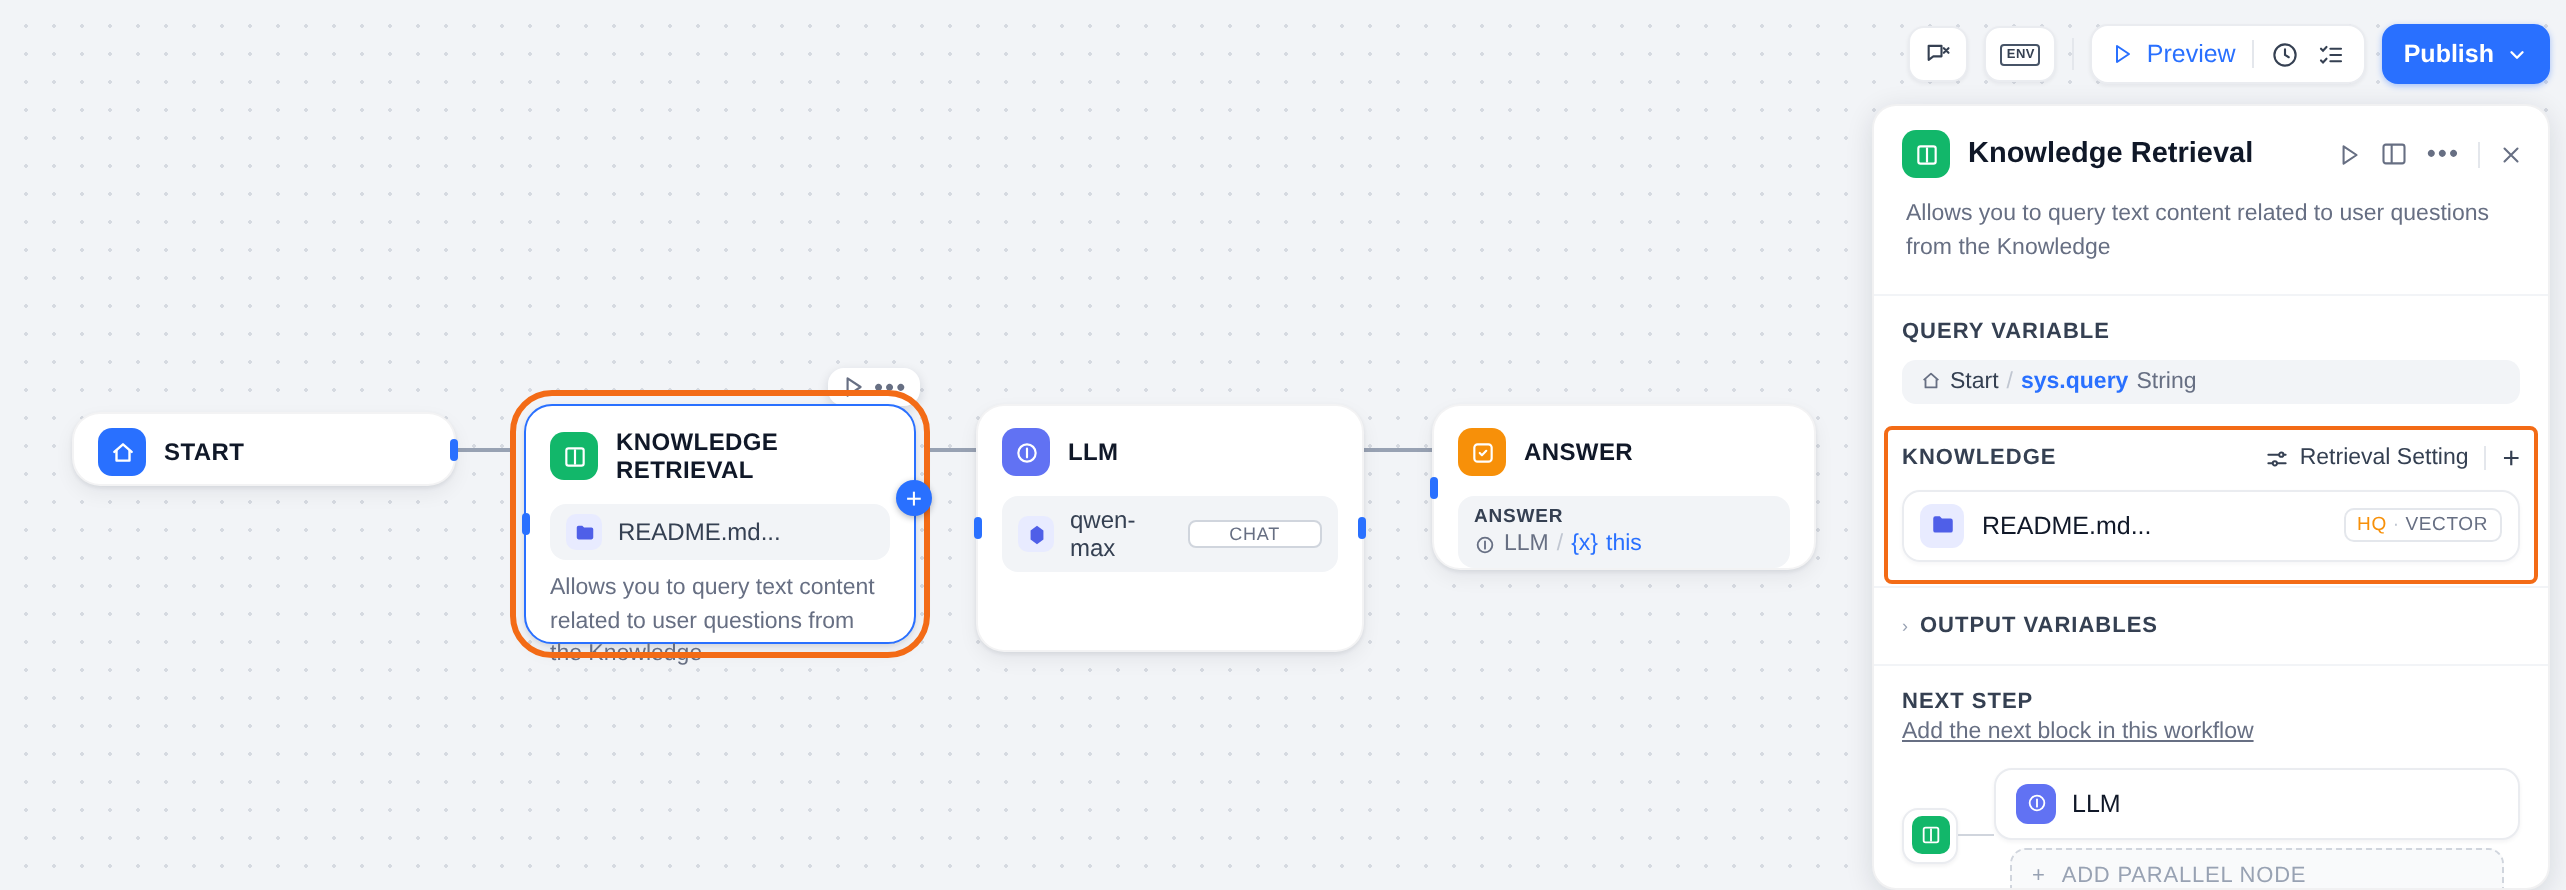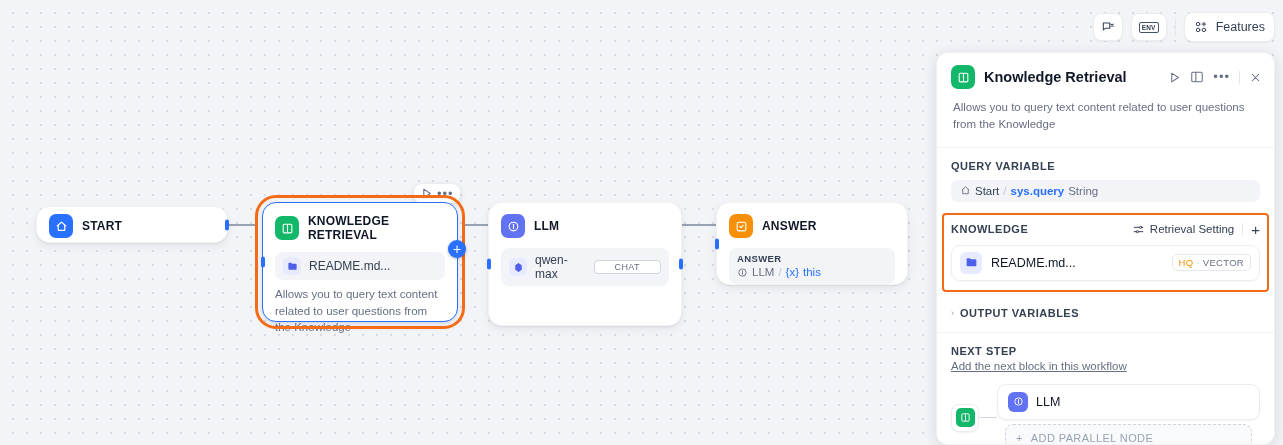--- a/index.html
+++ b/index.html
@@ -305,31 +305,50 @@
       <svg width="14" height="14" viewBox="0 0 24 24" fill="none" stroke="#354052" stroke-width="1.8" stroke-linejoin="round">
         <path d="M4 5h11v9H8l-4 3z"></path>
           <path d="M17 7l4 4m0-4l-4 4" stroke-linecap="round"></path>
       </svg>
     </div>
     <div class="tb-btn">
       <span class="env-badge">ENV</span>
     </div>
     <div style="width:1px;height:16px;background:#e4e7ec;"></div>
 
-
     <div class="tb-group">
-      <svg width="14" height="14" viewBox="0 0 24 24" fill="none" stroke="#354052" stroke-width="1.7" stroke-linecap="round">
-          <circle cx="7" cy="7" r="3"></circle>
-          <circle cx="7" cy="17" r="3"></circle>
-          <circle cx="17" cy="17" r="3"></circle>
-          <path d="M17 4v6M14 7h6"></path>
+      <span style="display:flex;align-items:center;gap:6px;">
+        <svg width="12" height="12" viewBox="0 0 24 24" fill="none" stroke="#2970ff" stroke-width="2" stroke-linejoin="round">
+            <path d="M7 4l12 8-12 8z"></path>
+          </svg>
+        <span class="preview-label">Preview</span>
+      </span>
+      <span style="width:1px;height:14px;background:#e4e7ec;"></span>
+      <span>
+        <svg width="15" height="15" viewBox="0 0 24 24" fill="none" stroke="#354052" stroke-width="1.7" stroke-linecap="round">
+            <circle cx="12" cy="12" r="8.5"></circle>
+            <path d="M12 7.5V12l3 1.8"></path>
+          </svg>
+      </span>
+      <span>
+        <svg width="15" height="15" viewBox="0 0 24 24" fill="none" stroke="#354052" stroke-width="1.7" stroke-linecap="round">
+            <path d="M4 7l1.6 1.6L8.4 5.6"></path>
+            <path d="M4 16.4L5.6 18l2.8-3"></path>
+            <path d="M11.5 7h8.5M11.5 12h8.5M11.5 17h8.5"></path>
+          </svg>
+      </span>
+    </div>
+
+
+    <div class="publish">
+      <span>Publish</span>
+      <svg width="11" height="11" viewBox="0 0 24 24" fill="none" stroke="#fff" stroke-width="2.6" stroke-linecap="round" stroke-linejoin="round">
+          <path d="M6 9l6 6 6-6"></path>
         </svg>
-      <span class="feat-label">Features</span>
-    </div>
-
+    </div>
   </div>
 
   <div id="panel">
     <div class="panel-head">
       <div class="node-icon ic-know">
         <svg width="13" height="13" viewBox="0 0 24 24" fill="none" stroke="#fff" stroke-width="2" stroke-linejoin="round">
             <rect x="4" y="4" width="16" height="16" rx="2"></rect>
             <path d="M12 5v14"></path>
           </svg>
       </div>

